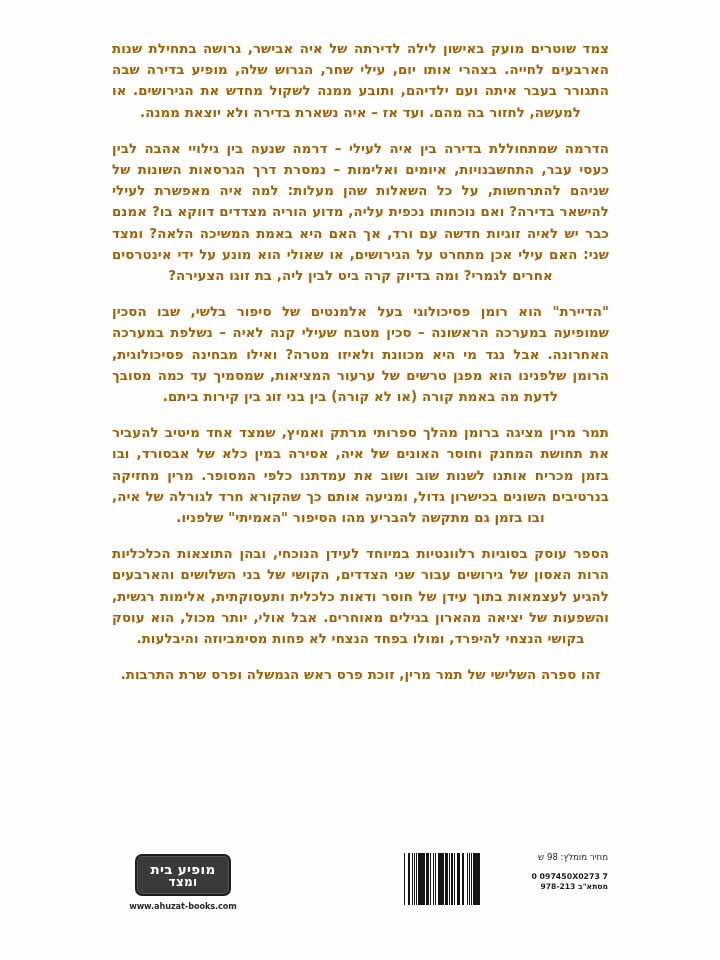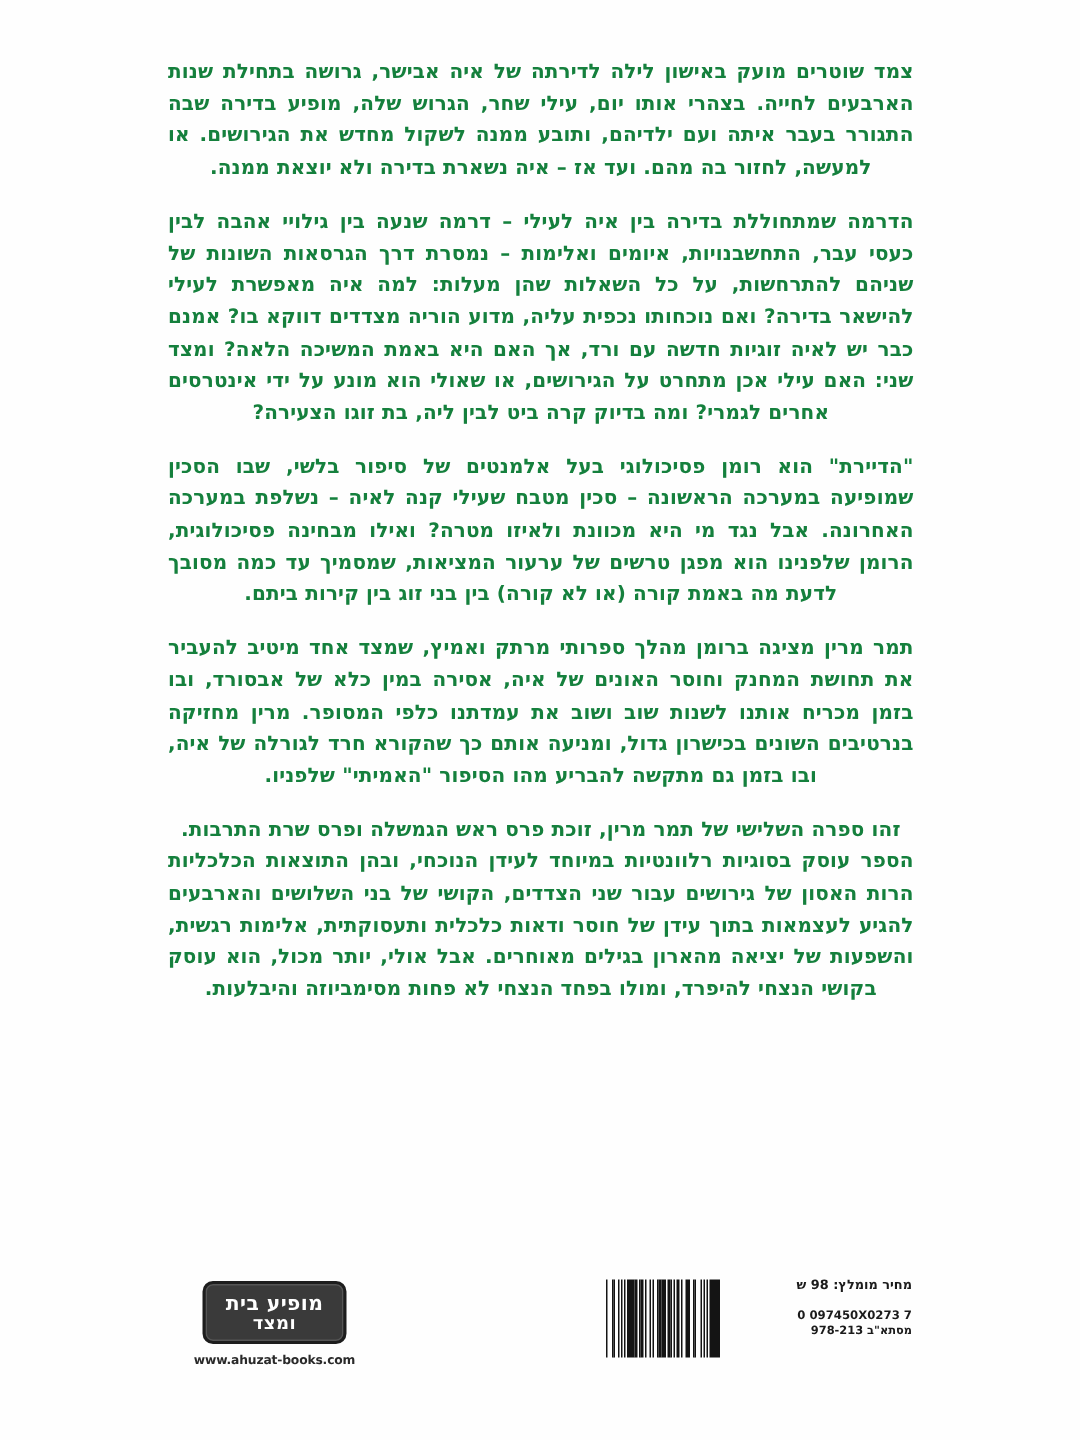--- a/index.html
+++ b/index.html
@@ -34,21 +34,21 @@
     text-align: justify;
     text-align-last: center;
   }
 
   .para {
     margin: 0 0 15px 0;
     font-family: "DejaVu Sans", "Liberation Sans", sans-serif;
     font-weight: 700;
     font-size: 13.3px;
     line-height: 21.2px;
-    color: #15803d;
+    color: #a16207;
     letter-spacing: 0.1px;
     text-align: justify;
     text-align-last: center;
     -webkit-font-smoothing: none;
   }
 
   .para.last {
     margin-bottom: 0;
   }
 
@@ -124,21 +124,21 @@
     position: absolute;
     right: 0;
     top: 0;
     width: 118px;
     direction: rtl;
     text-align: right;
   }
 
   .price-line {
     font-size: 8.6px;
-    font-weight: 700;
+    font-weight: 400;
     color: #1b1b1b;
     line-height: 11px;
     white-space: nowrap;
   }
 
   .isbn-num {
     margin-top: 9px;
     font-size: 7.8px;
     font-weight: 700;
     color: #1b1b1b;
@@ -177,22 +177,22 @@
 </head>
 <body>
 
 <div class="page">
 
   <div class="blurb">
     <p class="para">צמד שוטרים מועק באישון לילה לדירתה של איה אבישר, גרושה בתחילת שנות הארבעים לחייה. בצהרי אותו יום, עילי שחר, הגרוש שלה, מופיע בדירה שבה התגורר בעבר איתה ועם ילדיהם, ותובע ממנה לשקול מחדש את הגירושים. או למעשה, לחזור בה מהם. ועד אז – איה נשארת בדירה ולא יוצאת ממנה.</p>
     <p class="para">הדרמה שמתחוללת בדירה בין איה לעילי – דרמה שנעה בין גילויי אהבה לבין כעסי עבר, התחשבנויות, איומים ואלימות – נמסרת דרך הגרסאות השונות של שניהם להתרחשות, על כל השאלות שהן מעלות: למה איה מאפשרת לעילי להישאר בדירה? ואם נוכחותו נכפית עליה, מדוע הוריה מצדדים דווקא בו? אמנם כבר יש לאיה זוגיות חדשה עם ורד, אך האם היא באמת המשיכה הלאה? ומצד שני: האם עילי אכן מתחרט על הגירושים, או שאולי הוא מונע על ידי אינטרסים אחרים לגמרי? ומה בדיוק קרה ביט לבין ליה, בת זוגו הצעירה?</p>
     <p class="para">"הדיירת" הוא רומן פסיכולוגי בעל אלמנטים של סיפור בלשי, שבו הסכין שמופיעה במערכה הראשונה – סכין מטבח שעילי קנה לאיה – נשלפת במערכה האחרונה. אבל נגד מי היא מכוונת ולאיזו מטרה? ואילו מבחינה פסיכולוגית, הרומן שלפנינו הוא מפגן טרשים של ערעור המציאות, שמסמיך עד כמה מסובך לדעת מה באמת קורה (או לא קורה) בין בני זוג בין קירות ביתם.</p>
     <p class="para">תמר מרין מציגה ברומן מהלך ספרותי מרתק ואמיץ, שמצד אחד מיטיב להעביר את תחושת המחנק וחוסר האונים של איה, אסירה במין כלא של אבסורד, ובו בזמן מכריח אותנו לשנות שוב ושוב את עמדתנו כלפי המסופר. מרין מחזיקה בנרטיבים השונים בכישרון גדול, ומניעה אותם כך שהקורא חרד לגורלה של איה, ובו בזמן גם מתקשה להבריע מהו הסיפור "האמיתי" שלפניו.</p>
+    <p class="para">הספר עוסק בסוגיות רלוונטיות במיוחד לעידן הנוכחי, ובהן התוצאות הכלכליות הרות האסון של גירושים עבור שני הצדדים, הקושי של בני השלושים והארבעים להגיע לעצמאות בתוך עידן של חוסר ודאות כלכלית ותעסוקתית, אלימות רגשית, והשפעות של יציאה מהארון בגילים מאוחרים. אבל אולי, יותר מכול, הוא עוסק בקושי הנצחי להיפרד, ומולו בפחד הנצחי לא פחות מסימביוזה והיבלעות.</p>
     <p class="para last">זהו ספרה השלישי של תמר מרין, זוכת פרס ראש הגמשלה ופרס שרת התרבות.</p>
-    <p class="para">הספר עוסק בסוגיות רלוונטיות במיוחד לעידן הנוכחי, ובהן התוצאות הכלכליות הרות האסון של גירושים עבור שני הצדדים, הקושי של בני השלושים והארבעים להגיע לעצמאות בתוך עידן של חוסר ודאות כלכלית ותעסוקתית, אלימות רגשית, והשפעות של יציאה מהארון בגילים מאוחרים. אבל אולי, יותר מכול, הוא עוסק בקושי הנצחי להיפרד, ומולו בפחד הנצחי לא פחות מסימביוזה והיבלעות.</p>
   </div>
 
   <div class="footer">
 
     <div class="publisher">
       <div class="logo-box">
         <div class="logo-line1">מופיע בית</div>
         <div class="logo-line2">ומצד</div>
       </div>
       <div class="logo-url">www.ahuzat-books.com</div>

